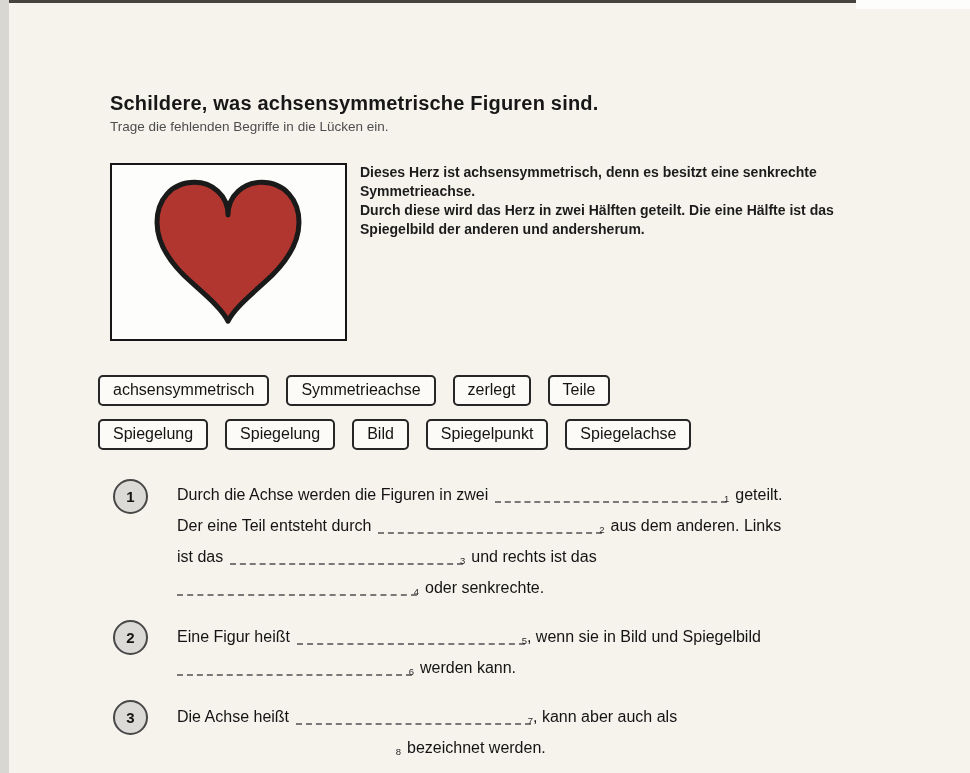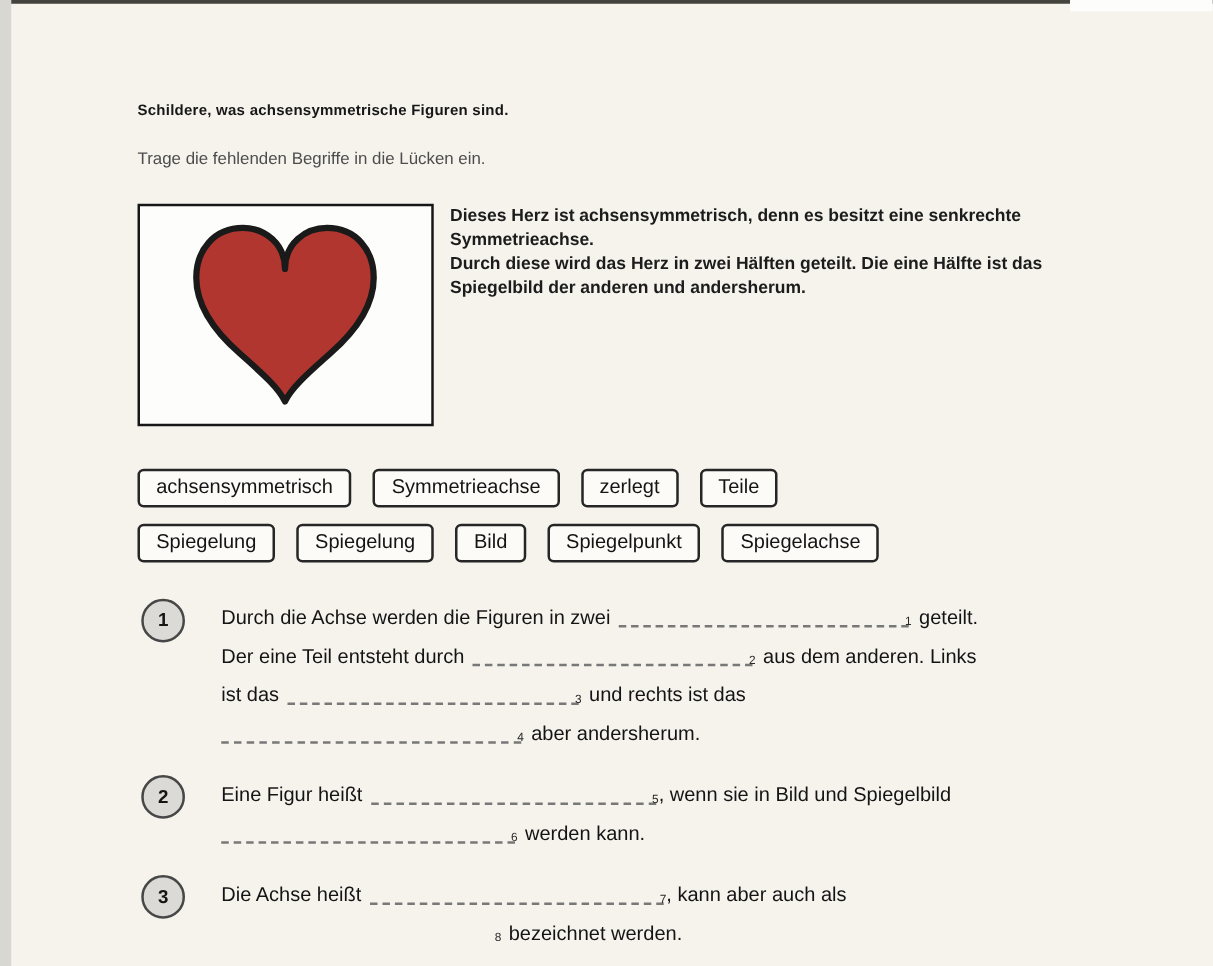--- a/index.html
+++ b/index.html
@@ -7,41 +7,41 @@
     width:970px;height:773px;overflow:hidden;
     font-family:"Liberation Sans","DejaVu Sans",sans-serif;
     background:#f6f3ed;
   }
   .stage{position:relative;width:970px;height:773px;background:#f6f3ed;}
   .left-strip{position:absolute;left:0;top:0;width:9px;height:773px;background:#d9d7d2;}
   .top-line{position:absolute;left:9px;top:0;width:961px;height:3px;background:#45433d;}
   .top-right-patch{position:absolute;left:856px;top:0;width:114px;height:9px;background:#fdfdfb;}
 
   .page-title{
-    position:absolute;left:110px;top:81px;margin:0;
-    font-size:12px;font-weight:bold;color:#171717;letter-spacing:.2px;
+    position:absolute;left:110px;top:92px;margin:0;
+    font-size:20px;font-weight:bold;color:#171717;letter-spacing:.2px;
   }
   .page-subtitle{
     position:absolute;left:110px;top:119px;margin:0;
     font-size:13.5px;color:#4d4d4d;
   }
 
   .figure-box{
     position:absolute;left:110px;top:163px;width:233px;height:174px;
     background:#fdfdfb;border:2px solid #161616;
   }
   .figure-box svg{position:absolute;left:36px;top:8px;}
 
   .figure-text{
     position:absolute;left:360px;top:163px;width:530px;
     font-size:14px;line-height:19px;color:#1c1c1c;
   }
   .figure-text div{white-space:nowrap;font-weight:bold;}
 
-  .wordbank{position:absolute;left:110px;display:flex;gap:17px;align-items:flex-end;}
+  .wordbank{position:absolute;left:98px;display:flex;gap:17px;align-items:flex-end;}
   .wordbank.row1{top:375px;}
   .wordbank.row2{top:419px;}
   .chip{
     font-family:inherit;font-size:16px;color:#141414;
     background:#fcfbf8;border:2px solid #262626;border-radius:5px;
     padding:3px 13px 4px 13px;line-height:20px;white-space:nowrap;cursor:pointer;
   }
 
   .badge{
     position:absolute;left:113px;width:31px;height:31px;border-radius:50%;
@@ -109,21 +109,21 @@
   <div class="ex-line" style="top:486px">
     <span class="seg">Durch die Achse werden die Figuren in zwei</span><span class="blank" style="width:232px"><span class="idx">1</span></span><span class="seg post">geteilt.</span>
   </div>
   <div class="ex-line" style="top:517px">
     <span class="seg">Der eine Teil entsteht durch</span><span class="blank" style="width:224px"><span class="idx">2</span></span><span class="seg post">aus dem anderen. Links</span>
   </div>
   <div class="ex-line" style="top:548px">
     <span class="seg">ist das</span><span class="blank" style="width:233px"><span class="idx">3</span></span><span class="seg post">und rechts ist das</span>
   </div>
   <div class="ex-line" style="top:579px">
-    <span class="blank first" style="width:240px"><span class="idx">4</span></span><span class="seg post">aber andersherum.</span>
+    <span class="blank first" style="width:240px"><span class="idx">4</span></span><span class="seg post">oder senkrechte.</span>
   </div>
 
   <div class="badge" style="top:620px">2</div>
   <div class="ex-line" style="top:628px">
     <span class="seg">Eine Figur heißt</span><span class="blank" style="width:228px"><span class="idx">5</span></span><span class="seg post tight">, wenn sie in Bild und Spiegelbild</span>
   </div>
   <div class="ex-line" style="top:659px">
     <span class="blank first" style="width:235px"><span class="idx">6</span></span><span class="seg post">werden kann.</span>
   </div>
 

